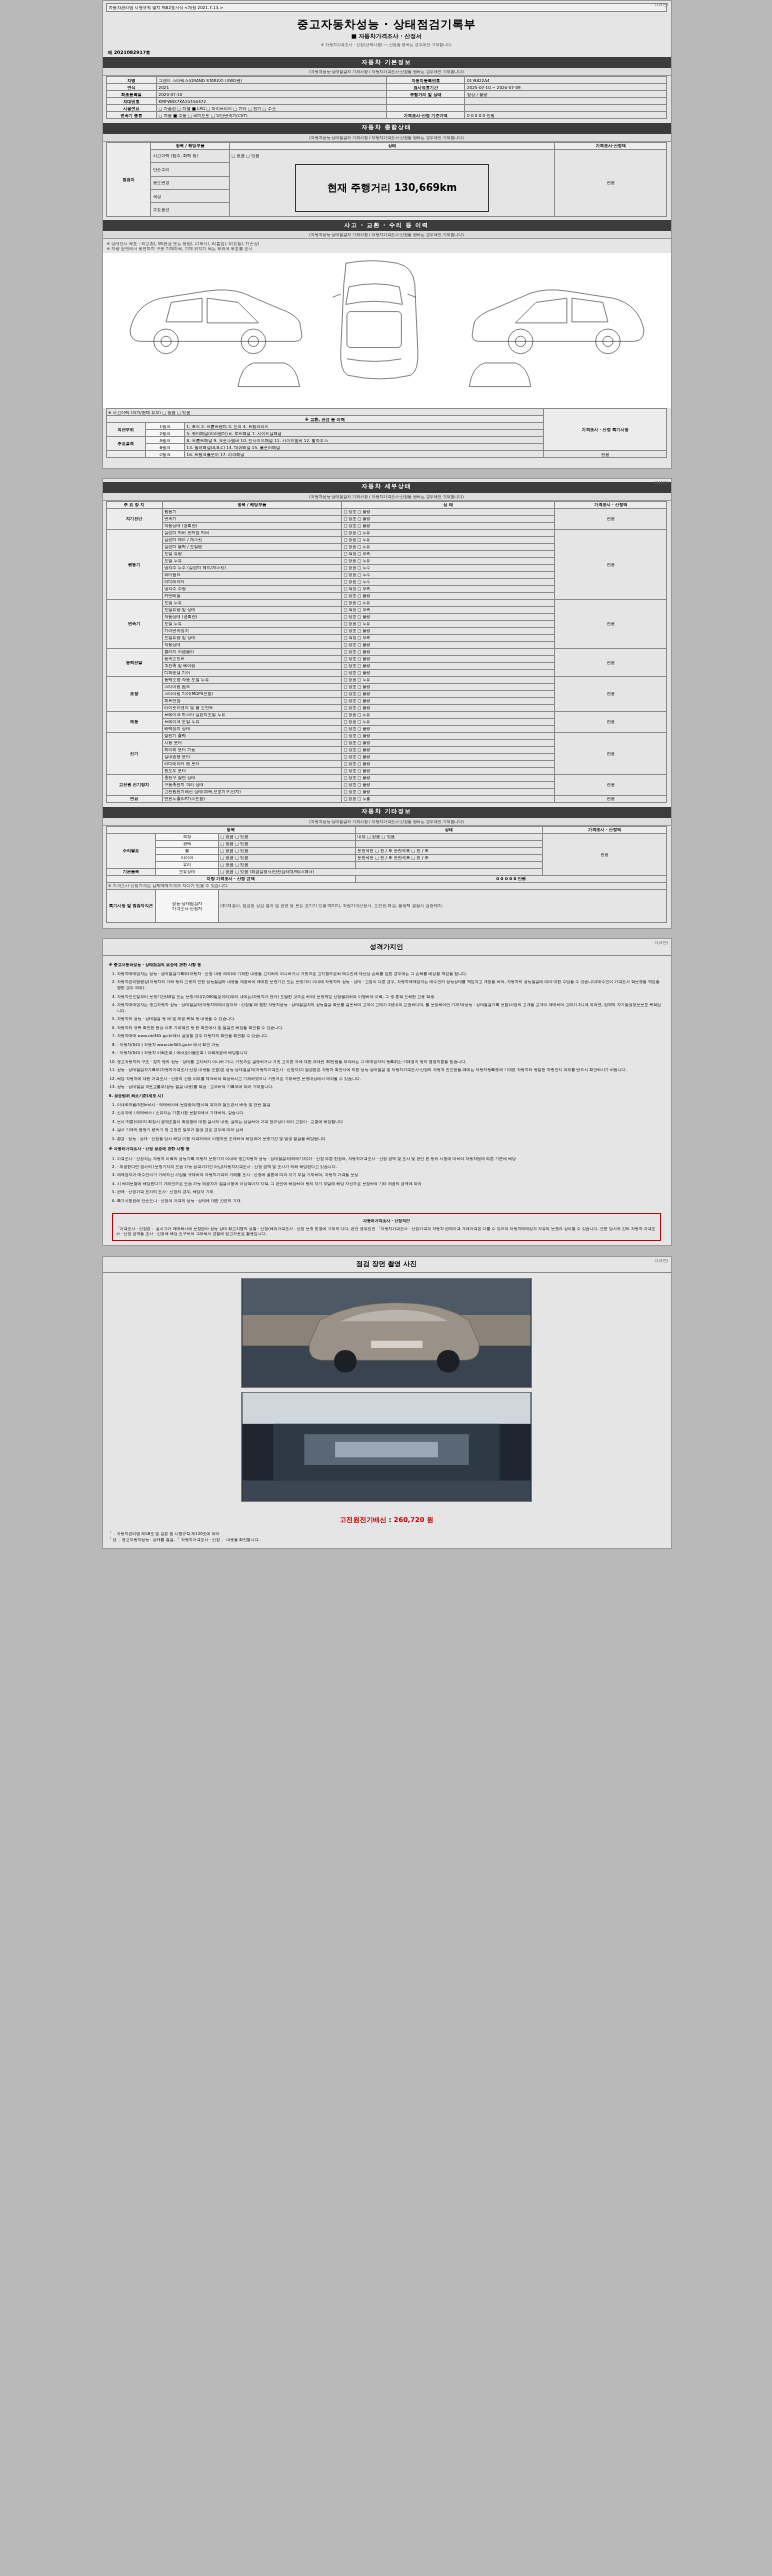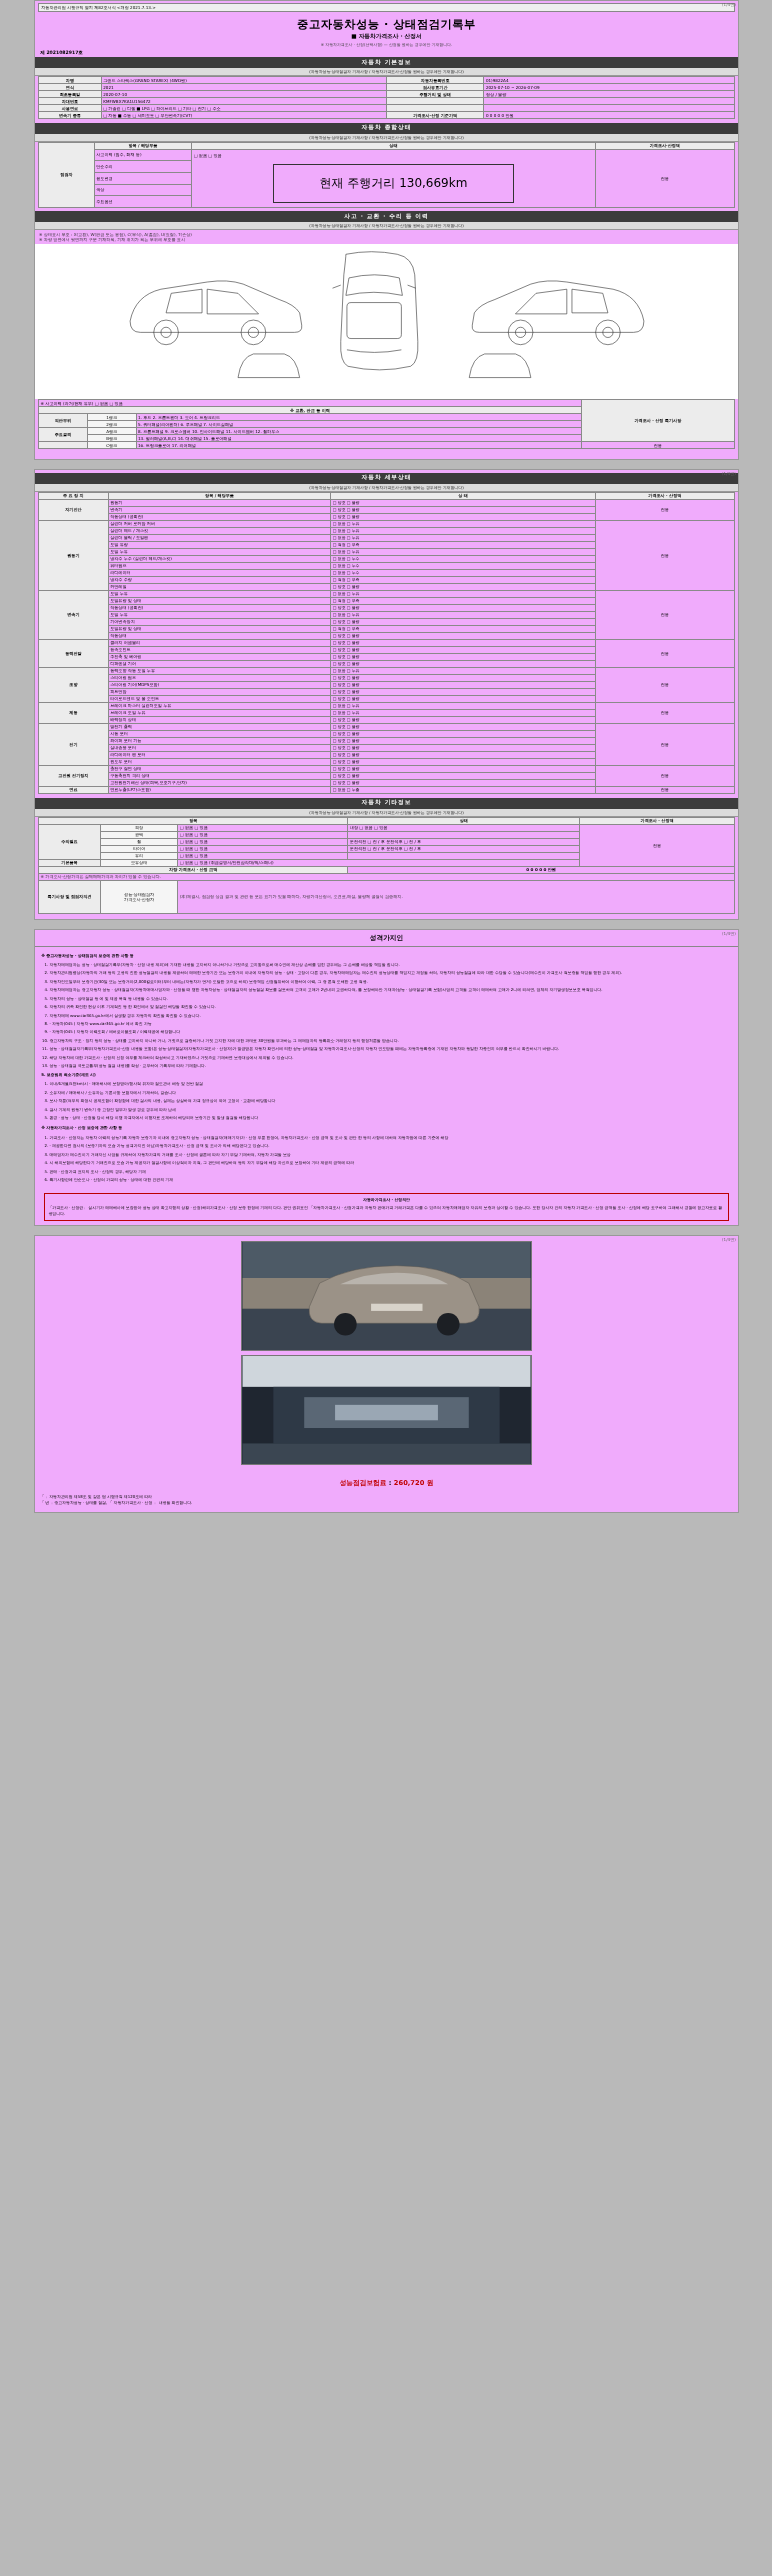--- a/index.html
+++ b/index.html
@@ -1,35 +1,35 @@
 <!DOCTYPE html>
 <html lang="ko" style="font-size:8.2px"><head>
 <meta charset="utf-8">
 <style>
   html,body{margin:0;padding:0;background:#b9b9b9;}
   body{font-family:"DejaVu Sans","Liberation Sans",sans-serif;-webkit-font-smoothing:antialiased;}
   .page{width:773px;margin:0 auto;background:#b9b9b9;padding:0;}
-  .sheet{background:#f0abfc;margin:0 auto 9.3px auto;width:705px;border:0.5px solid #999;box-sizing:border-box;position:relative;}
+  .sheet{background:#e5e5e5;margin:0 auto 9.3px auto;width:570px;border:0.5px solid #999;box-sizing:border-box;position:relative;}
   .sheet .cornertag{position:absolute;right:2.1px;top:1px;font-size:4.1px;color:#666;}
   .tiny{font-size:4.1px;color:#333;}
   .topbar{border:0.5px solid #888;background:#efefef;font-size:4.1px;padding:1px 2.1px;margin:2.1px 3.1px;}
   h1.title{font-size:11.3px;text-align:center;margin:5.2px 0 1px 0;font-weight:bold;letter-spacing:0.5px;}
   .subtitle{text-align:center;font-size:5.7px;font-weight:bold;margin:1px 0;}
   .subtitle2{text-align:center;font-size:3.9px;color:#444;margin:0.5px 0 3.1px 0;}
   .docno{font-size:4.6px;margin:1px 0 2.1px 5.2px;font-weight:bold;}
   .band{background:#3c3c3c;color:#fff;text-align:center;font-size:5.7px;font-weight:bold;padding:1.5px 0;letter-spacing:1px;}
   .bandsub{background:#dcdcdc;color:#222;text-align:center;font-size:3.9px;padding:1px 0;border-bottom:0.5px solid #999;}
   table{border-collapse:collapse;width:100%;font-size:4.1px;}
   td,th{border:0.5px solid #8a8a8a;padding:0.5px 1.5px;vertical-align:middle;}
   .lbl{background:#ececec;text-align:center;font-weight:bold;}
   .lbl2{background:#f5f5f5;text-align:center;}
   .c{text-align:center;}
   .l{text-align:left;}
   .bold{font-weight:bold;}
-  .mileage{border:0.5px solid #333;text-align:center;font-size:12px;font-weight:normal;padding:10px 0;}
+  .mileage{border:0.5px solid #333;text-align:center;font-size:10px;font-weight:bold;padding:16px 0;}
   .diagram{height:155px;position:relative;background:#fff;}
   .carsvg{display:block;margin:0 auto;}
   .notes{font-size:3.9px;line-height:1.5;padding:3.1px 6.2px;}
   .notes li{margin-bottom:2.6px;}
   ol{padding-left:8.2px;margin:2.1px 0;}
   .sectitle{text-align:center;font-weight:bold;font-size:6.7px;padding:3.1px 0;border-bottom:0.5px solid #888;}
   .photos{padding:5.2px;}
   .photo{width:289px;height:108px;margin:0 auto 4.1px auto;border:0.5px solid #777;background:#243041;position:relative;overflow:hidden;}
   .sign{font-size:6.7px;text-align:center;font-weight:bold;padding:4.1px 0;}
   .signval{color:#c00000;font-weight:bold;}
@@ -533,20 +533,21 @@
         </ol>
     </div>
     <div class="redbox">
       <div class="c bold" style="margin-bottom:2.1px">자동차가격조사 · 산정의안</div>
       <div>「가격조사 · 산정란」 실시기가 매매해사에 보장받아 성능 상태 확고지행의 상황 · 산정(해외가격조사 · 산정 보증 한정에 기재의 다다. 판단 권위표인 「자동차가격조사 · 산정가격과 자동차 판매가격 거래가격은 다를 수 있으며 자동차매매업자 자유의 보증과 상이할 수 있습니다. 또한 당사자 간의 자동차 가격조사 · 산정 금액을 조사 · 산정에 해당 요구하여 그래해서 경찰에 없고자료로 활용입니다.</div>
     </div>
   </div>
 
   <div class="sheet">
     <div class="cornertag">(1/4면)</div>
+    <div class="sectitle">점검 장면 촬영 사진</div>
     <div class="photos">
       <div class="photo">
         <svg width="289" height="108" viewBox="0 0 560 210">
           <rect width="560" height="210" fill="#2b3440"></rect>
           <rect y="0" width="560" height="70" fill="#4d5a66"></rect>
           <rect y="70" width="560" height="60" fill="#8b8378"></rect>
           <rect y="130" width="560" height="80" fill="#3a4450"></rect>
           <g>
             <path d="M150 80 q60 -34 150 -34 q90 0 140 34 l20 46 q4 30 -26 32 l-280 0 q-28 -2 -24 -32z" fill="#9b9287" stroke="#5b5750"></path>
             <path d="M190 82 q50 -22 110 -22 q60 0 100 22 z" fill="#b9b4ad"></path>
@@ -561,21 +562,21 @@
           <rect width="560" height="210" fill="#1f2630"></rect>
           <rect x="0" y="0" width="560" height="60" fill="#cfd6dc"></rect>
           <rect x="60" y="60" width="440" height="110" fill="#2e3946"></rect>
           <rect x="120" y="80" width="320" height="60" fill="#5a6775"></rect>
           <rect x="180" y="95" width="200" height="30" fill="#9aa7b4"></rect>
           <rect x="0" y="170" width="560" height="40" fill="#3b4652"></rect>
         </svg>
       </div>
     </div>
     <div class="sign">
-      <span class="signval">성능점검보험료</span>
+      <span class="signval">고전원전기배선</span>
       <span> : </span>
       <span class="signval">260,720 원</span>
     </div>
     <div class="footnote">
       <div>「 」자동차관리법 제58조 및 같은 법 시행규칙 제120조에 따라</div>
       <div>「 년 」중고자동차성능 · 상태를 점검, 「 자동차가격조사 · 산정 」 내용을 확인합니다.</div>
     </div>
   </div>
 
 </div>

